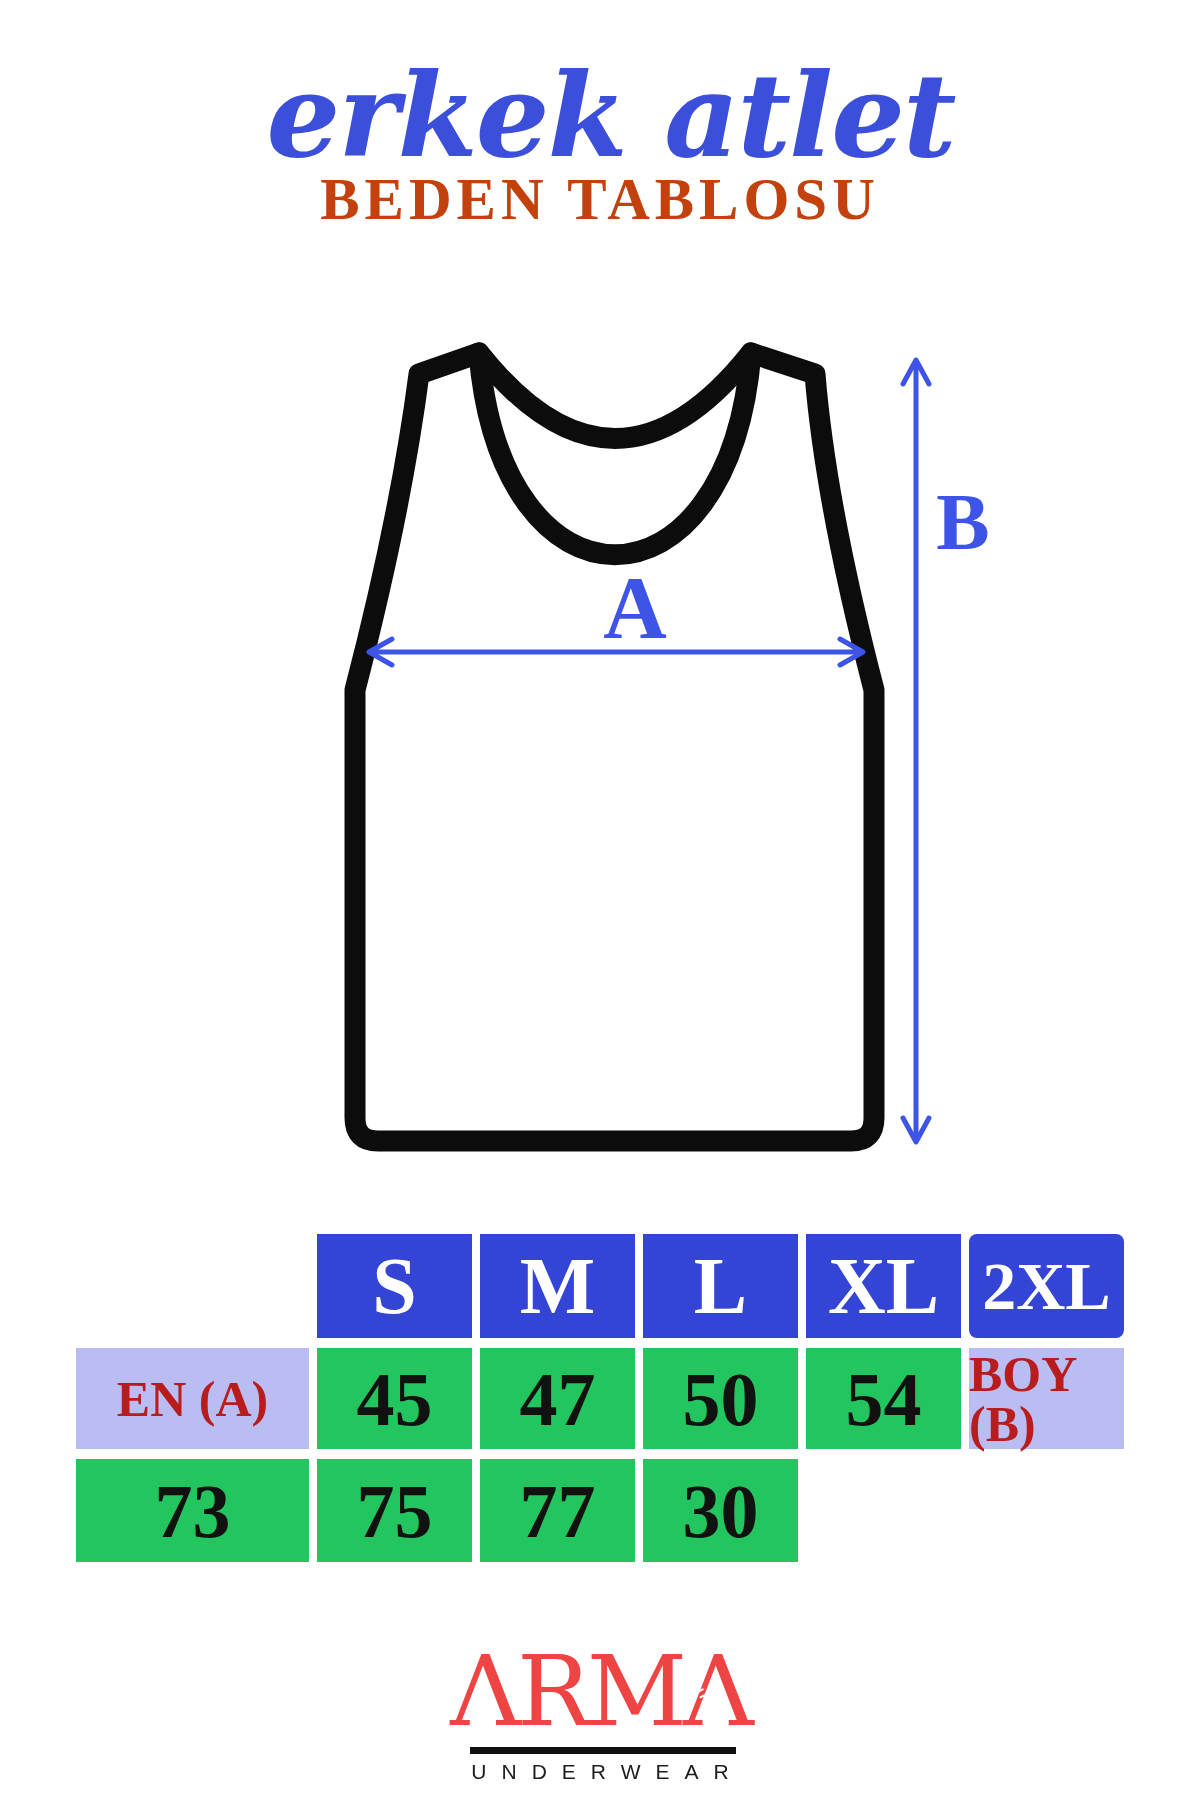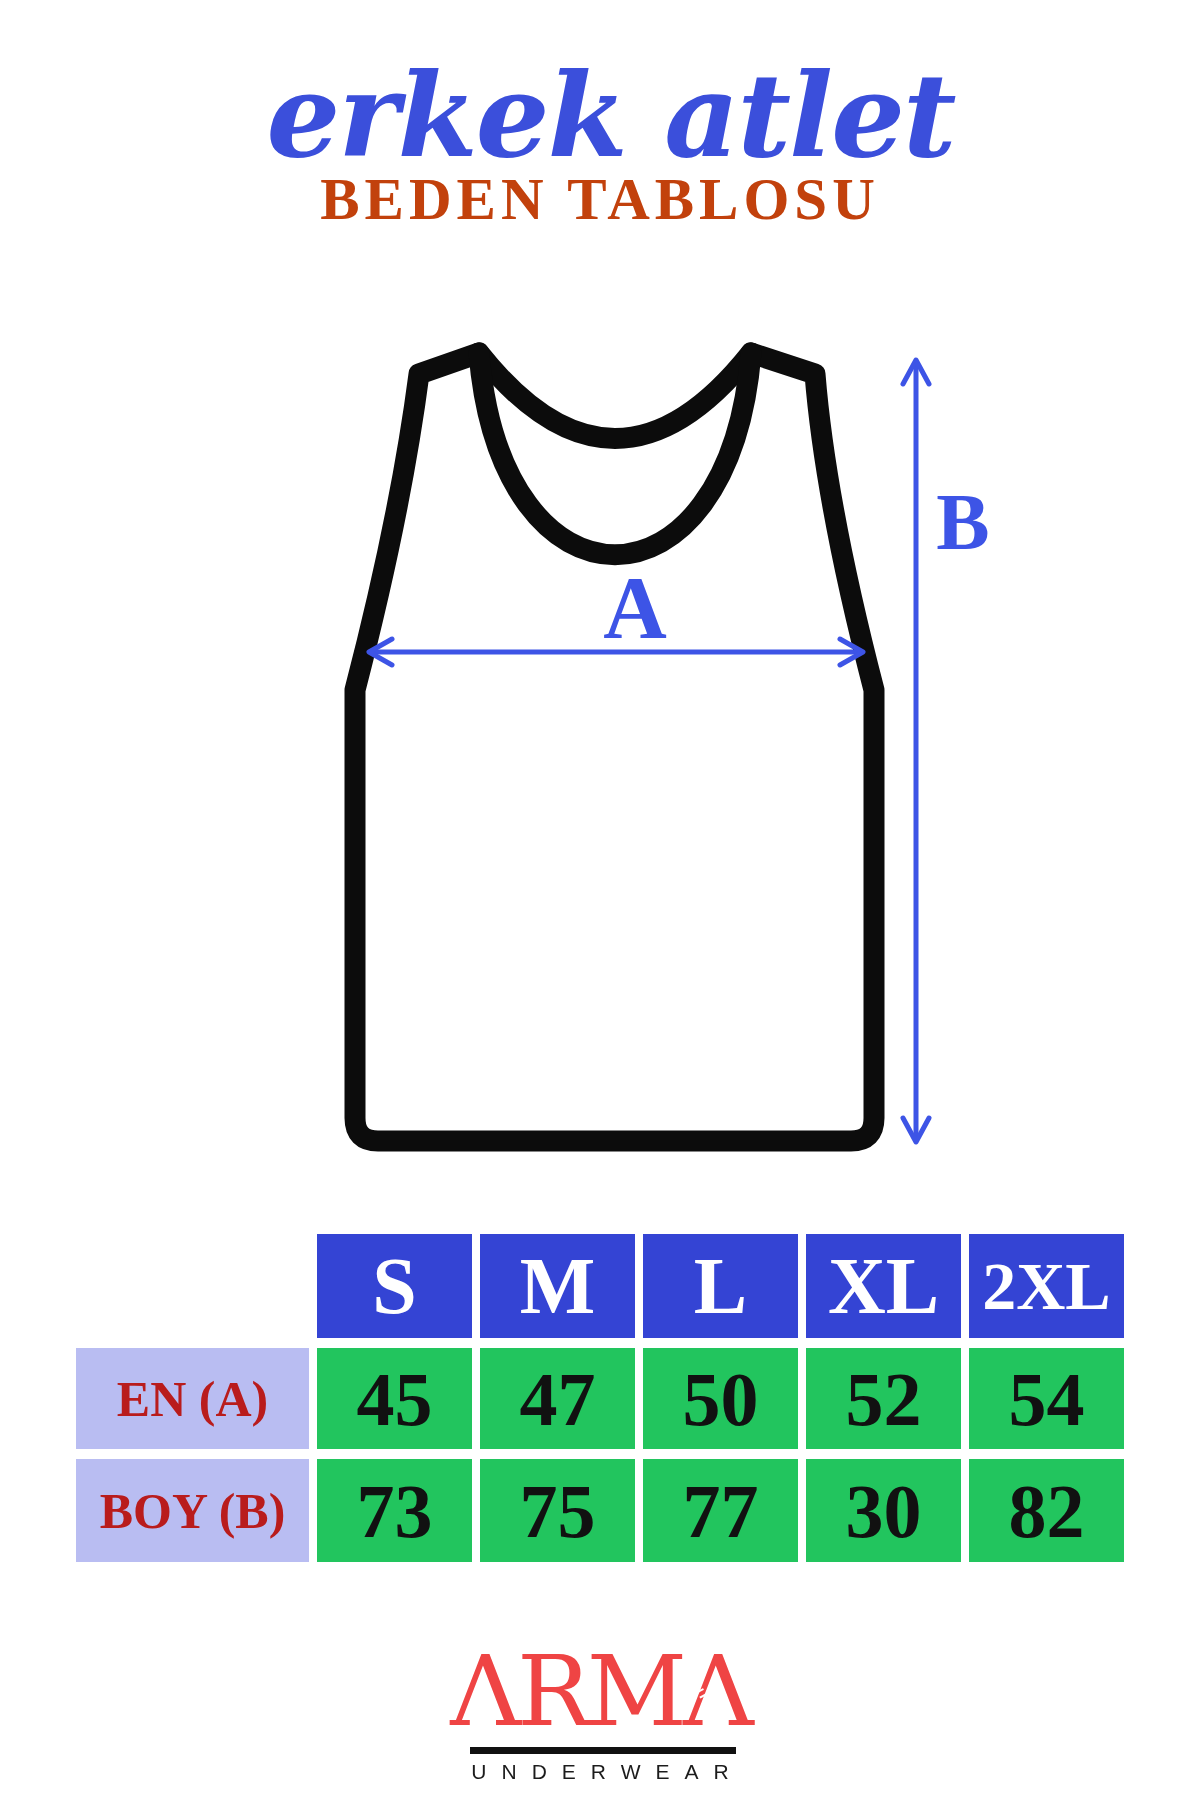--- a/index.html
+++ b/index.html
@@ -33,21 +33,21 @@
     grid-template-rows:104px 101px 103px;
     column-gap:8px;row-gap:10px;
   }
   .cell{display:flex;align-items:center;justify-content:center;line-height:1;}
   .corner{background:transparent;}
   .hdr{
     background:#3444d4;color:#ffffff;
     font-weight:bold;font-size:80px;
     font-family:"Liberation Serif",serif;
   }
-  .hdr.small{font-size:68px;}
+  .hdr.small{font-size:68px;border-radius:8px;}
   .rowlabel{
     background:#b9bdf2;color:#b91c1c;
     font-weight:bold;font-size:50px;
     font-family:"Liberation Serif",serif;
   }
   .val{
     background:#22c55e;color:#111111;
     font-weight:bold;font-size:76px;
     font-family:"Liberation Serif",serif;
   }
@@ -117,29 +117,27 @@
     <div class="cell hdr">S</div>
     <div class="cell hdr">M</div>
     <div class="cell hdr">L</div>
     <div class="cell hdr">XL</div>
     <div class="cell hdr small">2XL</div>
 
     <div class="cell rowlabel">EN (A)</div>
     <div class="cell val">45</div>
     <div class="cell val">47</div>
     <div class="cell val">50</div>
-    <div class="cell val">52</div>
     <div class="cell val">54</div>
 
     <div class="cell rowlabel">BOY (B)</div>
     <div class="cell val">73</div>
     <div class="cell val">75</div>
     <div class="cell val">77</div>
     <div class="cell val">30</div>
-    <div class="cell val">82</div>
   </div>
 
   <div class="brand-name">ΛRMΛ</div>
   <div class="brand-yildiz">yıldız</div>
   <div class="brand-rule"></div>
   <div class="brand-sub">UNDERWEAR</div>
 
 </div>
 
 </body></html>

